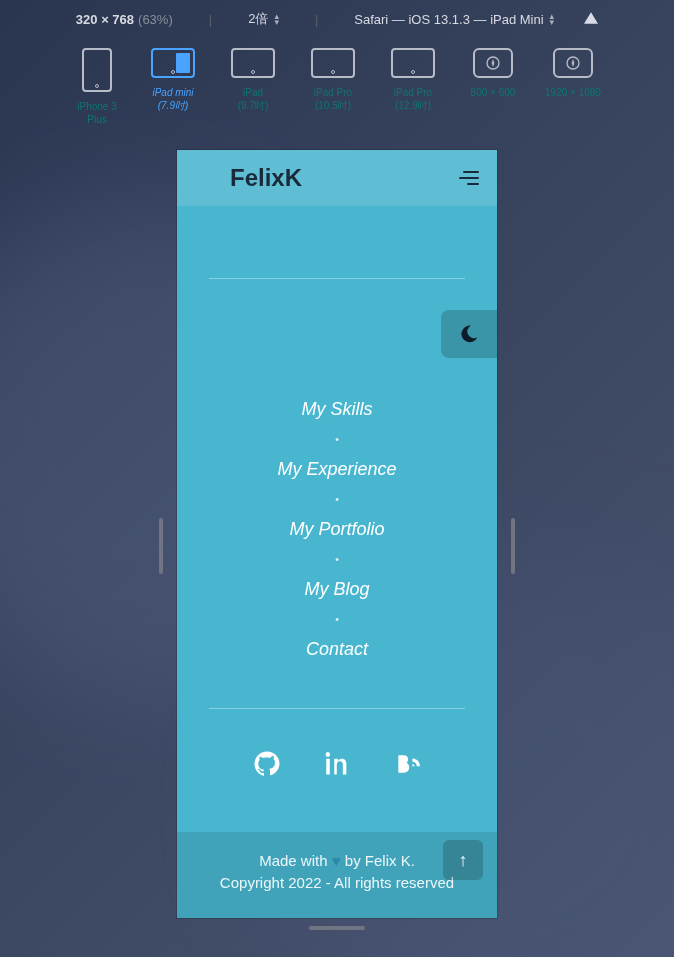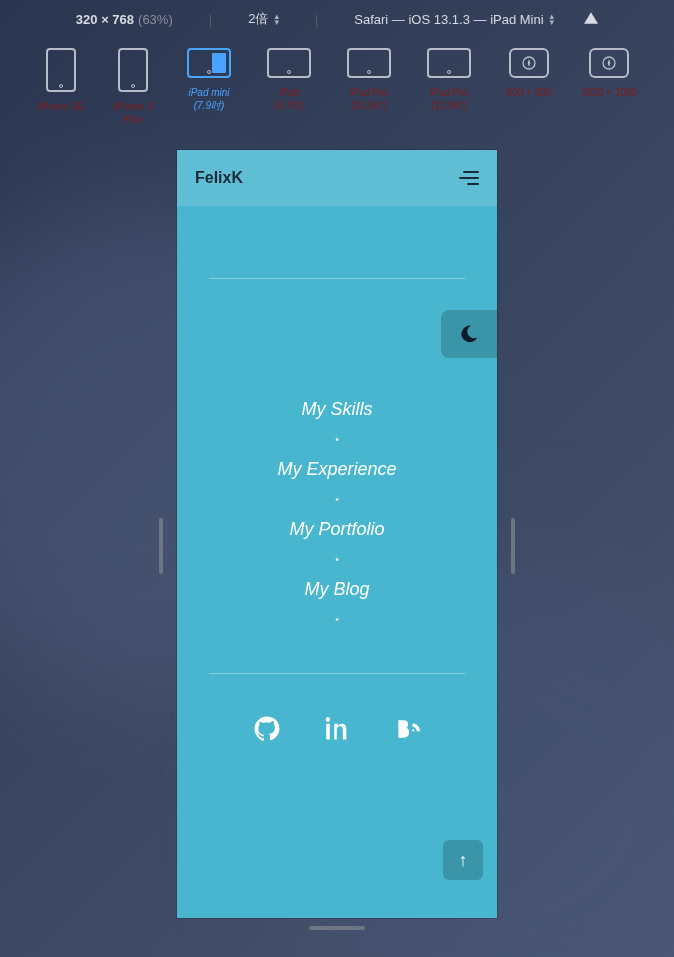--- a/index.html
+++ b/index.html
@@ -34,21 +34,21 @@
   justify-content: center;
   gap: 16px;
   margin-top: 10px;
 }
 .device {
   display: flex;
   flex-direction: column;
   align-items: center;
   width: 56px;
   cursor: pointer;
-  color: #7f1d1d;
+  color: #0f766e;
 }
 .device.wide { width: 64px; }
 .device .thumb {
   width: 30px;
   height: 44px;
   border: 2px solid #b7bcc8;
   border-radius: 4px;
   position: relative;
   display: flex;
   align-items: center;
@@ -131,22 +131,23 @@
   height: 56px;
   display: flex;
   align-items: center;
   justify-content: space-between;
   padding: 0 18px;
   background: rgba(255,255,255,0.12);
 }
 .brand {
   font-family: "Segoe UI", Arial, sans-serif;
   font-weight: 700;
-  font-size: 16px;
+  font-size: 24px;
   color: #1a2a3a;
+  margin-left: 35px;
 }
 .menu-icon {
   width: 20px;
   display: flex;
   flex-direction: column;
   gap: 4px;
   align-items: flex-end;
 }
 .menu-icon span {
   height: 2px;
@@ -279,26 +280,20 @@
         <path fill="#d8dbe3" d="M12 0 L24 20 L0 20 Z M11 7h2v6h-2zm0 8h2v2h-2z"></path>
       </svg>
   </span>
 </div>
 
 <div class="device-row" id="device-row">
     <div class="device">
       <div class="thumb ">
         <div class="homebtn"></div>
       </div>
-      <div class="label">iPhone SE</div>
-    </div>
-    <div class="device">
-      <div class="thumb ">
-        <div class="homebtn"></div>
-      </div>
       <div class="label">iPhone 3 Plus</div>
     </div>
     <div class="device selected wide">
       <div class="thumb wide">
         <div class="homebtn"></div>
       </div>
       <div class="label">iPad mini</div>
       <div class="sublabel">(7.9吋)</div>
     </div>
     <div class="device wide">
@@ -367,20 +362,21 @@
 
       <div class="nav-list" id="nav-list">
           <div class="item">My Skills</div>
           <div class="dot">•</div>
           <div class="item">My Experience</div>
           <div class="dot">•</div>
           <div class="item">My Portfolio</div>
           <div class="dot">•</div>
           <div class="item">My Blog</div>
           <div class="dot">•</div>
+          <div class="item">Contact</div>
         </div>
 
       <div class="divider-line divider-mid"></div>
 
       <div class="social">
         <a>
           <svg viewBox="0 0 24 24">
               <path d="M12 .5C5.6.5.5 5.6.5 12c0 5.1 3.3 9.4 7.9 10.9.6.1.8-.3.8-.6v-2c-3.2.7-3.9-1.5-3.9-1.5-.5-1.3-1.3-1.7-1.3-1.7-1.1-.7.1-.7.1-.7 1.2.1 1.8 1.2 1.8 1.2 1 .1.8 1.8 2.7 1.3.1-.8.4-1.3.7-1.6-2.6-.3-5.3-1.3-5.3-5.8 0-1.3.5-2.3 1.2-3.1-.1-.3-.5-1.5.1-3.1 0 0 1-.3 3.3 1.2.9-.3 2-.4 3-.4s2 .1 3 .4C17 4 18 4.3 18 4.3c.6 1.6.2 2.8.1 3.1.8.8 1.2 1.8 1.2 3.1 0 4.5-2.7 5.5-5.3 5.8.4.4.8 1.1.8 2.2v3.3c0 .3.2.7.8.6 4.6-1.5 7.9-5.8 7.9-10.9C23.5 5.6 18.4.5 12 .5z"></path>
             </svg>
         </a>
@@ -389,20 +385,28 @@
               <path d="M4 3.5C4 4.9 3 6 1.7 6 .5 6-.5 4.9-.5 3.5S.5 1 1.7 1 4 2.1 4 3.5zM.1 24h3.6V8H.1v16zM8.3 8H12v2.2h.1c.5-1 1.8-2.2 3.8-2.2 4 0 4.8 2.7 4.8 6.1V24h-3.6v-8.7c0-2.1 0-4.8-2.9-4.8s-3.3 2.3-3.3 4.6V24H8.3V8z" transform="translate(2 0) scale(0.9)"></path>
             </svg>
         </a>
         <a>
           <svg viewBox="0 0 24 24">
               <path d="M4 4v16h5c3 0 5-2 5-5 0-2-1-3.5-2.5-4.2C12.5 10 13 9 13 7.5 13 5.5 11.5 4 9 4H4zm13 3c3.9 0 7 3.1 7 7h-3c0-2.2-1.8-4-4-4V7zm0 5c1.1 0 2 .9 2 2h-2v-2z"></path>
             </svg>
         </a>
       </div>
 
+      <div class="footer">
+        <div>
+          <span>Made with</span>
+          <span class="heart">♥</span>
+          <span>by Felix K.</span>
+        </div>
+        <div>Copyright 2022 - All rights reserved</div>
+      </div>
 
       <div class="scrolltop">
         <span>↑</span>
       </div>
     </div>
   </div>
 
   <div class="viewport-handle-bottom"></div>
 </div>
 

